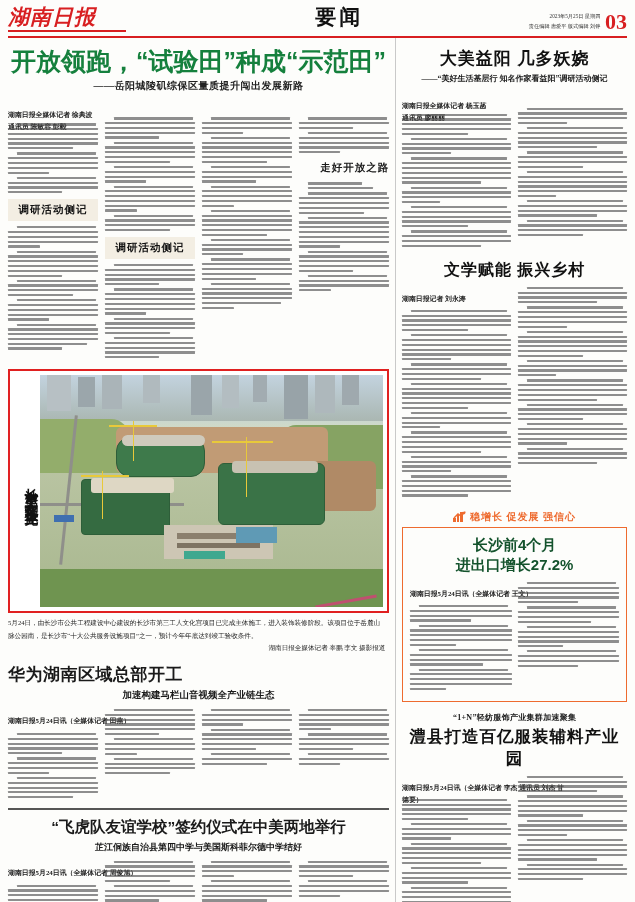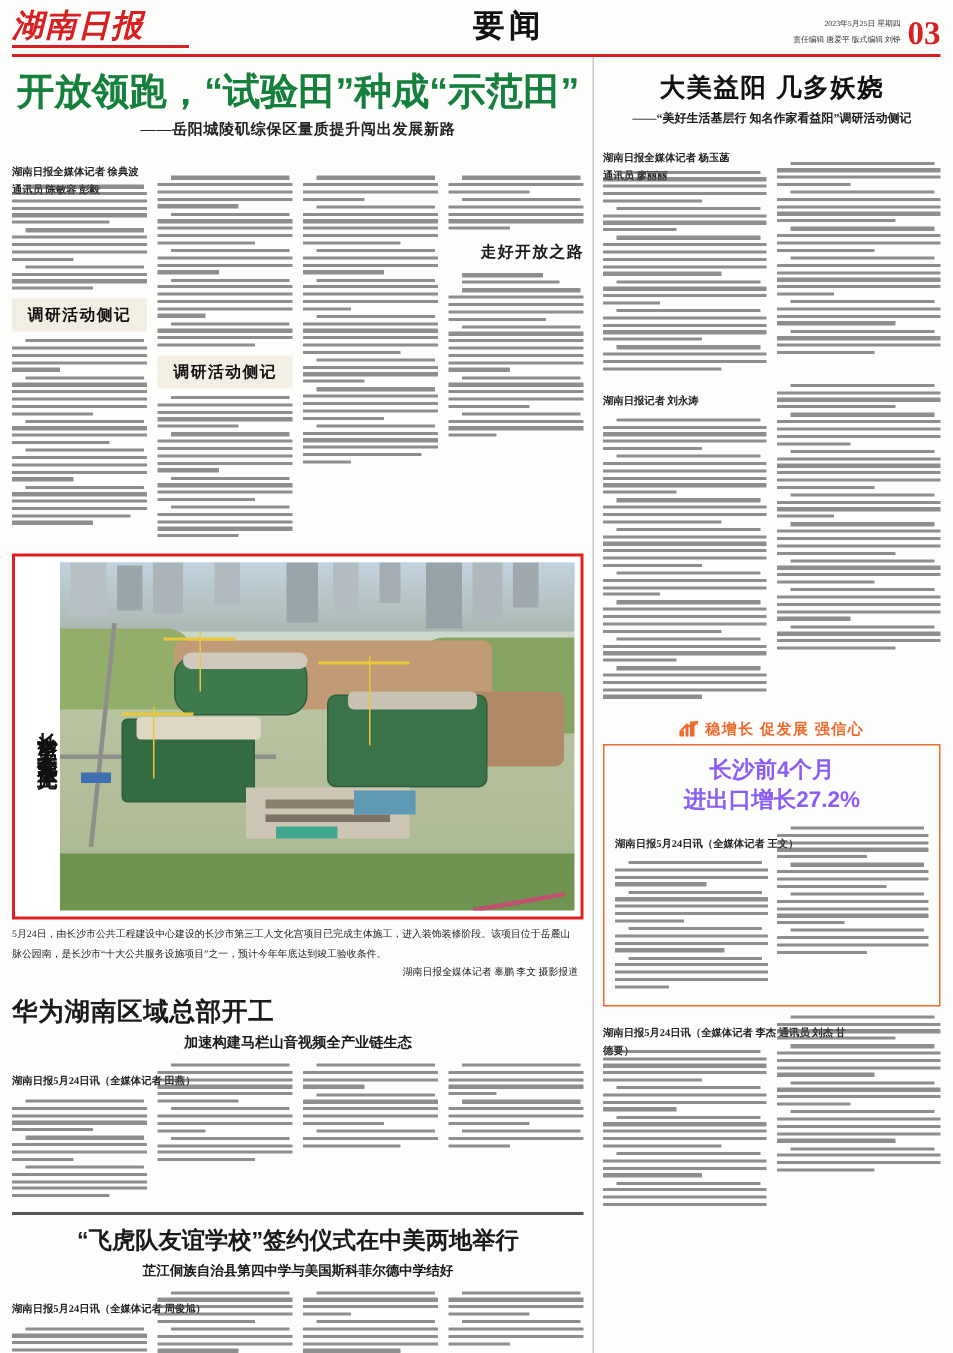--- a/index.html
+++ b/index.html
@@ -121,21 +121,21 @@
     margin-top: 10px; margin-bottom: 3px;
   }
   .promo-ico {
     width: 13px; height: 11px; position: relative;
   }
   .promo-ico i { position: absolute; bottom: 0; width: 2.6px; background: #ee6b2f; display:block;}
   .promo-text { font-size: 10px; font-weight: 700; color: #ee6b2f; letter-spacing: 1px; }
   .redbox { border: 1.6px solid #ee6b2f; padding: 7px 7px 8px 7px; }
   .redbox h2 {
     font-size: 15px; font-weight: 700; text-align: center; line-height: 1.35;
-    color: #8b5cf6; font-family: "Liberation Sans", sans-serif;
+    color: #14532d; font-family: "Liberation Sans", sans-serif;
   }
   .redbox .rb-body { display: flex; gap: 6px; margin-top: 7px; }
 
   
   .hl2 { font-size: 17px; font-weight: 700; text-align: left; margin-top: 7px;
          font-family: "Liberation Sans", sans-serif; letter-spacing: .5px; }
   .hl2-sub { font-size: 9.5px; font-weight: 700; text-align: center; margin-top: 3px; }
   .hl3 { font-size: 15.5px; font-weight: 700; text-align: center; margin-top: 6px;
          font-family: "Liberation Sans", sans-serif; }
   .hl3-sub { font-size: 9px; font-weight: 700; text-align: center; margin-top: 3px; }
@@ -708,20 +708,23 @@
             </div>
           <div class="para">
               <div class="ln ind s88"></div>
               <div class="ln"></div>
               <div class="ln"></div>
               <div class="ln s60"></div>
             </div>
         </div>
       </div>
 
+      <div style="margin-top:10px">
+        <div class="hl-r-main" style="font-size:16px">文学赋能 振兴乡村</div>
+      </div>
       <div class="cols" style="margin-top:6px">
         <div class="tcol">
           <div class="byline">
               <div>湖南日报记者 刘永涛</div>
             </div>
           <div class="para" style="margin-top:3px">
               <div class="ln ind s88"></div>
               <div class="ln"></div>
               <div class="ln"></div>
               <div class="ln"></div>
@@ -907,20 +910,24 @@
             <div class="para">
                 <div class="ln ind s88"></div>
                 <div class="ln"></div>
                 <div class="ln"></div>
                 <div class="ln s60"></div>
               </div>
           </div>
         </div>
       </div>
 
+      <div style="margin-top:10px">
+        <div class="kicker">“1+N”轻纺服饰产业集群加速聚集</div>
+        <div class="hl-r-main" style="font-size:16.5px;margin-top:3px">澧县打造百亿服装辅料产业园</div>
+      </div>
       <div class="cols" style="margin-top:6px">
         <div class="tcol">
           <div class="byline">
               <div>湖南日报5月24日讯（全媒体记者 李杰 通讯员 刘杰 甘德要）</div>
             </div>
           <div class="para" style="margin-top:3px">
               <div class="ln ind s88"></div>
               <div class="ln"></div>
               <div class="ln"></div>
               <div class="ln"></div>

